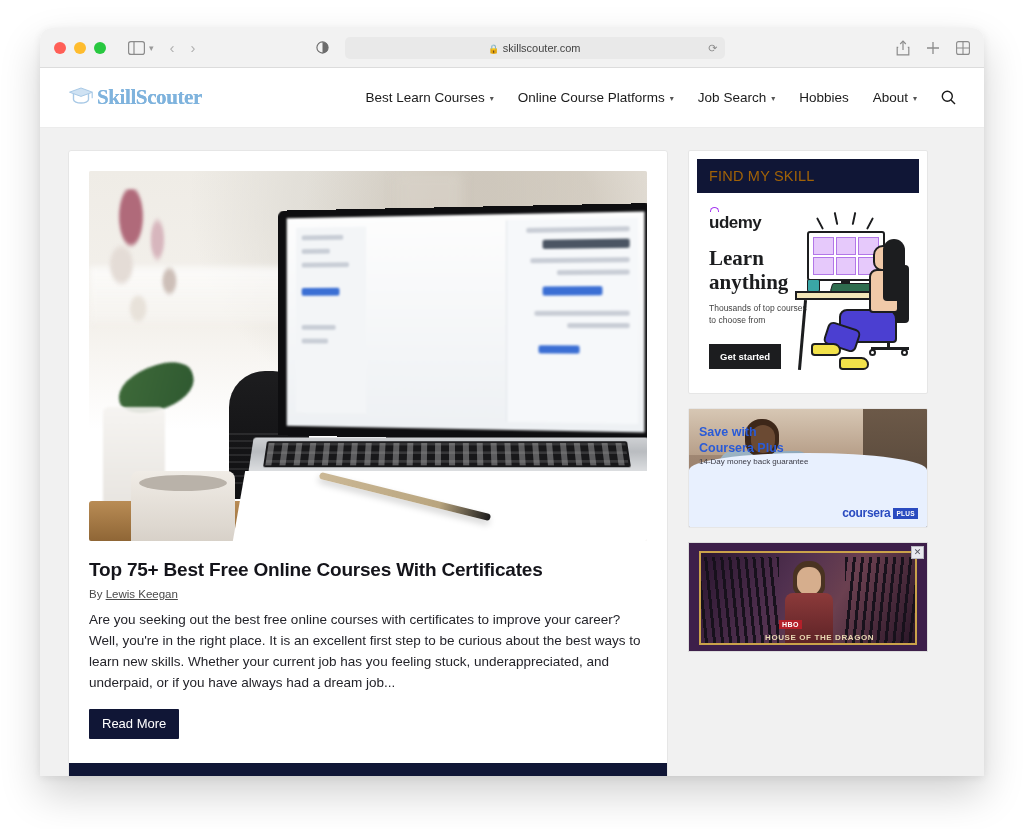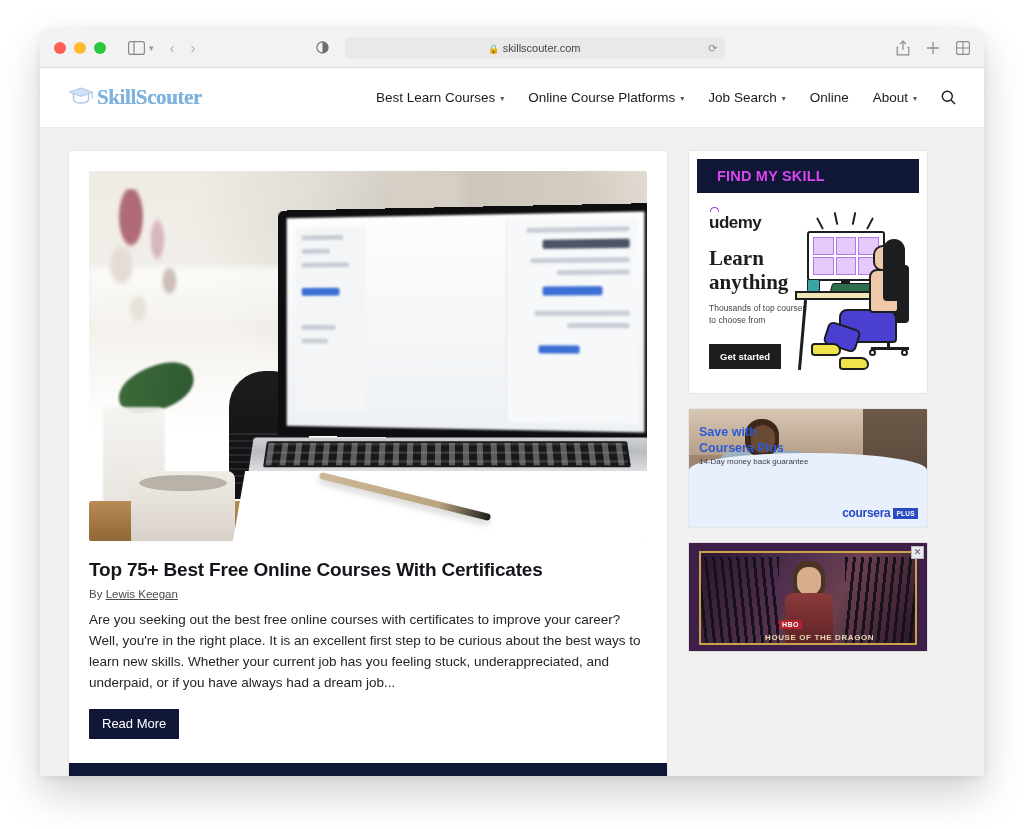--- a/index.html
+++ b/index.html
@@ -324,24 +324,24 @@
     width: 240px;
   }
   .widget {
     background: #ffffff;
     border: 1px solid #e6e6e6;
     border-radius: 2px;
   }
   #find-my-skill-widget { padding: 8px; }
   #widget-title {
     background: #101636;
-    color: #d946ef;
+    color: #a16207;
     font-size: 14.5px;
-    font-weight: bold;
-    padding: 9px 20px;
+    font-weight: normal;
+    padding: 9px 12px;
     letter-spacing: 0.2px;
   }
   #sidebar-search {
     margin-top: 11px;
     border: 1px solid #dcdcdc;
     height: 34px;
     display: flex;
     align-items: center;
     padding: 0 10px 0 12px;
     background: #fff;
@@ -596,21 +596,21 @@
         </span>
         <span class="nav-item">
           <span>Online Course Platforms</span>
           <span class="nav-caret">▾</span>
         </span>
         <span class="nav-item">
           <span>Job Search</span>
           <span class="nav-caret">▾</span>
         </span>
         <span class="nav-item">
-          <span>Online</span>
+          <span>Hobbies</span>
         </span>
         <span class="nav-item">
           <span>About</span>
           <span class="nav-caret">▾</span>
         </span>
         <span id="nav-search-icon">
           <svg width="15" height="15" viewBox="0 0 15 15" fill="none" stroke="#1b1b1b" stroke-width="1.4">
             <circle cx="6.3" cy="6.3" r="5"></circle>
               <line x1="10" y1="10" x2="14" y2="14"></line>
           </svg>

